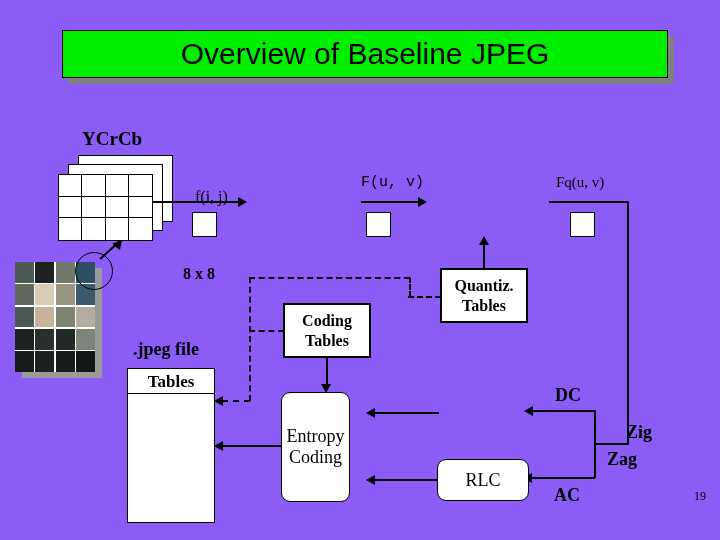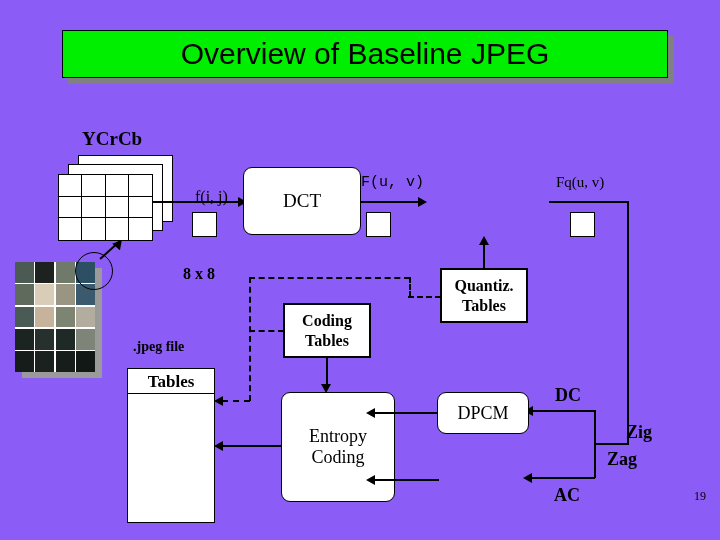--- a/index.html
+++ b/index.html
@@ -261,23 +261,20 @@
   <div class="hline" style="left:100px; top:258px; width:26px; transform:rotate(-42deg); transform-origin:left center;"></div>
   <div class="arrowU" style="left:114px; top:239px; transform:rotate(40deg);"></div>
 
   <div class="lbl" style="left:195px; top:173px; font-size:16px;margin-top:15px;">f(i, j)</div>
   <div class="hline" style="left:153px; top:201px; width:88px;"></div>
   <div class="arrowR" style="left:238px; top:197px;"></div>
 
   <div class="minisq" style="left:192px; top:212px; width:25px; height:25px;"></div>
   <div class="lbl b" style="left:183px; top:249px; font-size:16px;margin-top:16px;">8 x 8</div>
 
-  <div class="rbox" style="left:243px; top:167px; width:118px; height:68px; font-size:19px;">
-    <span>DCT</span>
-  </div>
 
   <div class="lbl" style="left:361px; top:174px; font-size:15px;font-family:Liberation Mono, monospace;">F(u, v)</div>
   <div class="hline" style="left:361px; top:201px; width:61px;"></div>
   <div class="arrowR" style="left:418px; top:197px;"></div>
   <div class="minisq" style="left:366px; top:212px; width:25px; height:25px;"></div>
 
 
   <div class="lbl" style="left:556px; top:174px; font-size:15px;">Fq(u, v)</div>
   <div class="minisq" style="left:570px; top:212px; width:25px; height:25px;"></div>
   <div class="hline" style="left:549px; top:201px; width:80px;"></div>
@@ -312,39 +309,39 @@
     <span>Tables</span>
   </div>
   <div class="dashH" style="left:249px; top:330px; width:35px;"></div>
   <div class="dashV" style="left:249px; top:277px; height:124px;"></div>
   <div class="dashH" style="left:222px; top:400px; width:28px;"></div>
   <div class="arrowL" style="left:214px; top:396px;"></div>
 
   <div class="vline thick" style="left:326px; top:358px; height:28px;"></div>
   <div class="arrowD" style="left:321px; top:384px;"></div>
 
-  <div class="rbox" style="left:281px; top:392px; width:114px; height:110px; font-size:18px;">
+  <div class="rbox" style="left:281px; top:392px; width:69px; height:110px; font-size:18px;">
     <span>Entropy</span>
     <span>Coding</span>
   </div>
 
   <div class="hline" style="left:222px; top:445px; width:60px;"></div>
   <div class="arrowL" style="left:214px; top:441px;"></div>
 
   <div class="hline" style="left:371px; top:412px; width:68px;"></div>
   <div class="arrowL" style="left:366px; top:408px;"></div>
 
   <div class="hline thick" style="left:371px; top:479px; width:68px;"></div>
   <div class="arrowL" style="left:366px; top:475px;"></div>
 
-  <div class="rbox" style="left:437px; top:392px; width:92px; height:42px; font-size:18px;">
-    <span>DPCM</span>
-  </div>
-
-  <div class="lbl b" style="left:133px; top:339px; font-size:14px;font-family:Liberation Serif, serif;">.jpeg file</div>
+  <div class="rbox" style="left:437px; top:459px; width:92px; height:42px; font-size:18px;">
+    <span>RLC</span>
+  </div>
+
+  <div class="lbl b" style="left:133px; top:339px; font-size:18px;font-family:Liberation Serif, serif;">.jpeg file</div>
 
   <div id="jpeg-box">
     <div class="seg" style="height:25px; line-height:25px;">Tables</div>
   </div>
 
   <div id="pagenum">19</div>
 
 </div>
 
 </body></html>

